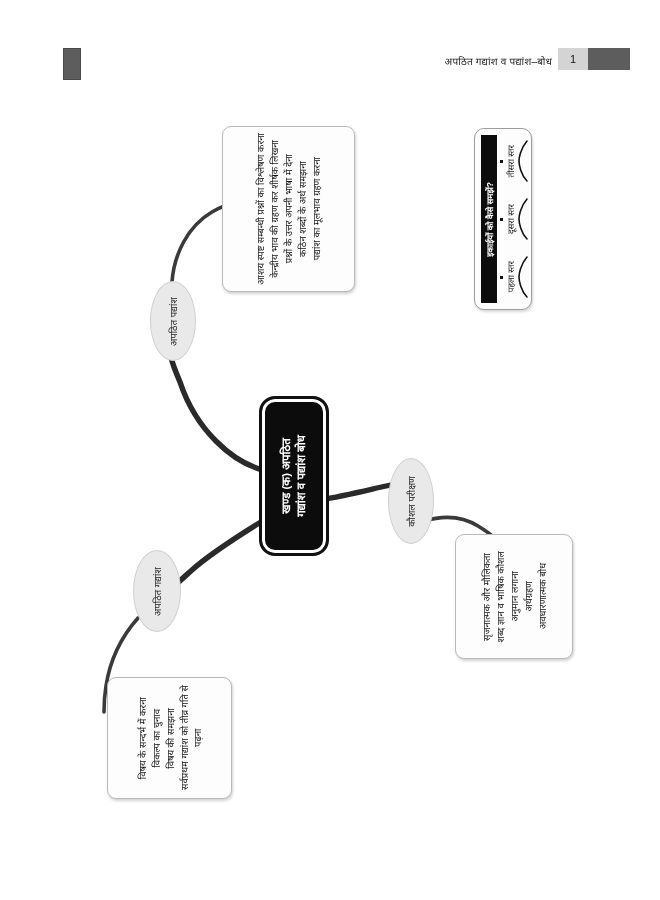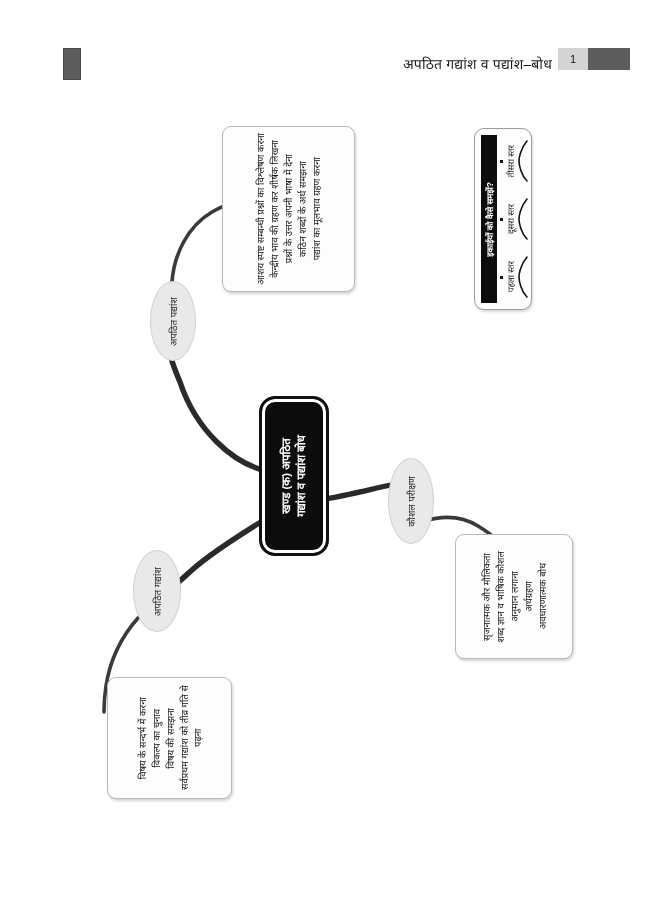--- a/index.html
+++ b/index.html
@@ -30,21 +30,21 @@
     top: 48px;
     width: 16px;
     height: 30px;
     background: #5d5d5d;
     border: 1px solid #4a4a4a;
   }
   #header-title {
     position: absolute;
     right: 108px;
     top: 54px;
-    font-size: 14px;
+    font-size: 10px;
     letter-spacing: .2px;
     white-space: nowrap;
     color: #1c1c1c;
   }
   #header-pagenum {
     position: absolute;
     right: 72px;
     top: 48px;
     width: 30px;
     height: 22px;

